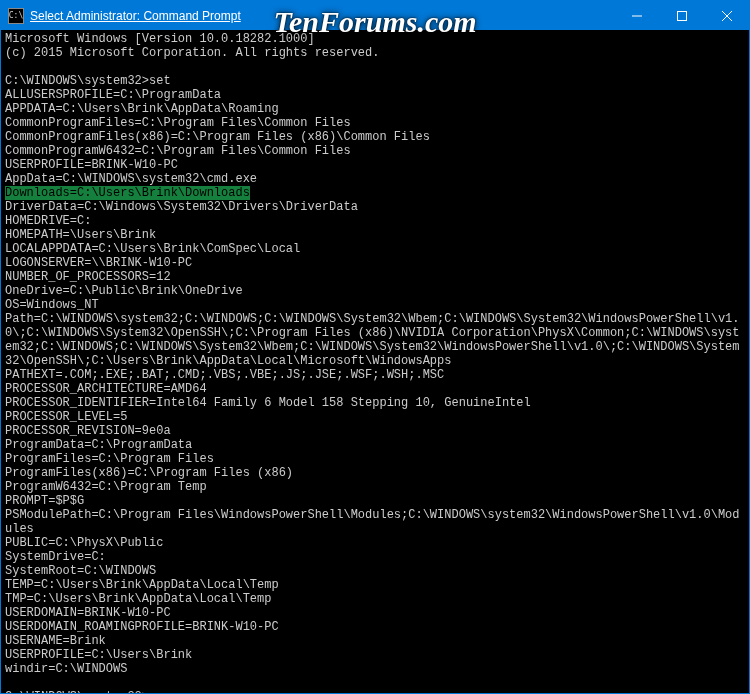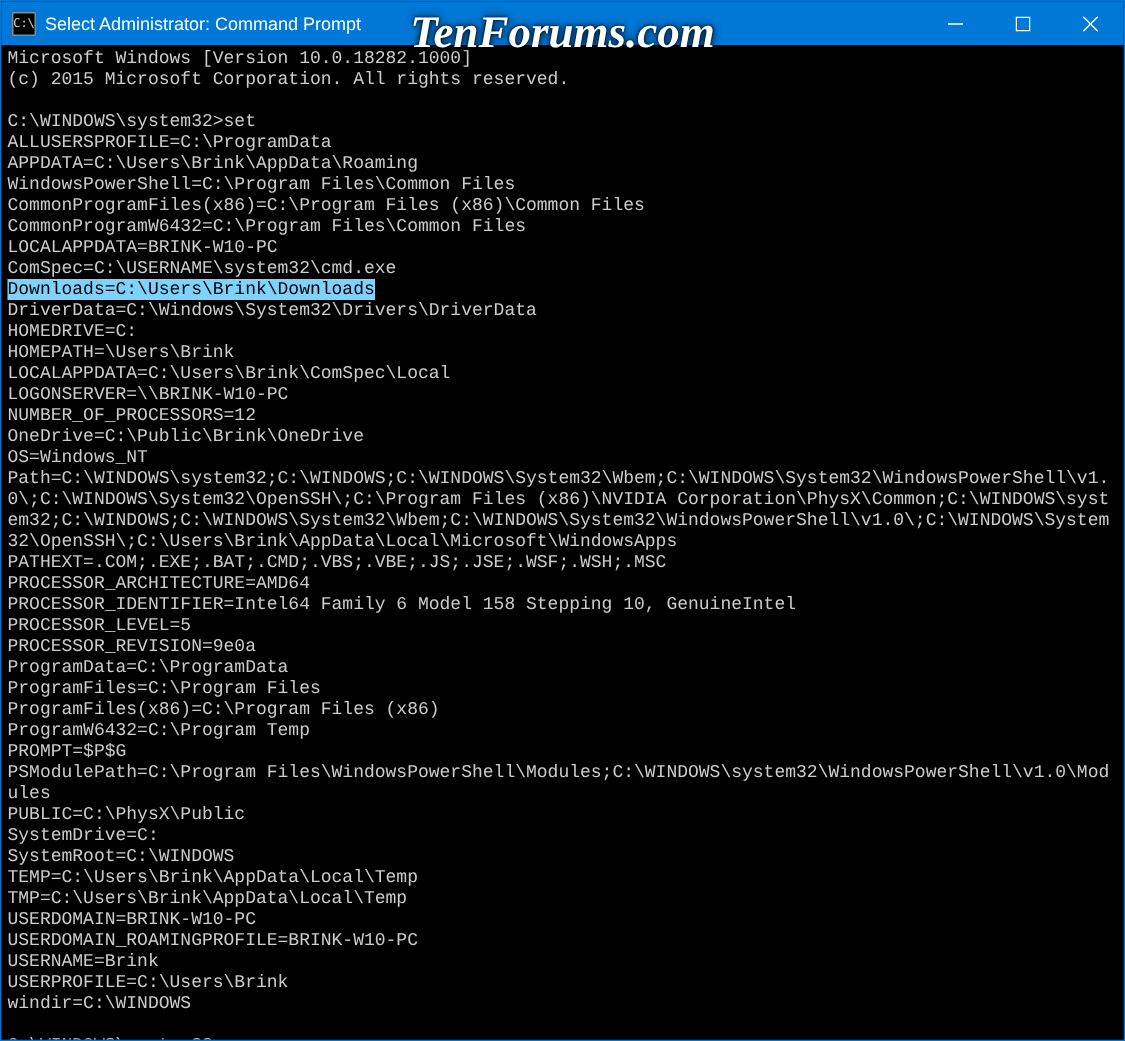--- a/index.html
+++ b/index.html
@@ -34,21 +34,21 @@
       margin-right: 6px;
       background: #000;
       display: inline-flex;
       align-items: center;
       justify-content: center;
       font-size: 8px;
       color: #ccc;
       font-family: Consolas, monospace;
       border: 1px solid #888;
     }
-    .titlebar-title { flex: 1; }
+    .titlebar-title { flex: 1; text-decoration: underline; }
     .titlebar-buttons { display: flex; height: 100%; }
     .titlebar-btn {
       width: 45px;
       height: 100%;
       display: flex;
       align-items: center;
       justify-content: center;
       color: #fff;
     }
     .titlebar-btn svg { width: 10px; height: 10px; }
@@ -58,21 +58,21 @@
       color: #ccc;
       font-family: Consolas, 'Courier New', monospace;
       font-size: 12px;
       line-height: 14px;
       padding: 2px 4px;
       white-space: pre-wrap;
       word-break: break-all;
       overflow: hidden;
     }
     .terminal .highlight {
-      background: #7dd3fc;
+      background: #15803d;
       color: #000;
     }
     .watermark {
       position: absolute;
       top: 5px;
       left: 0;
       width: 750px;
       text-align: center;
       color: #fff;
       font-family: Georgia, 'Times New Roman', serif;
@@ -108,25 +108,25 @@
           </svg>
       </div>
     </div>
   </div>
   <div class="terminal"><span>Microsoft Windows [Version 10.0.18282.1000]</span>
 <span>(c) 2015 Microsoft Corporation. All rights reserved.</span>
 
 <span>C:\WINDOWS\system32&gt;</span><span>set</span>
 <span>ALLUSERSPROFILE=C:\ProgramData</span>
 <span>APPDATA=C:\Users\Brink\AppData\Roaming</span>
-<span>WindowsPowerShell=C:\Program Files\Common Files</span>
+<span>CommonProgramFiles=C:\Program Files\Common Files</span>
 <span>CommonProgramFiles(x86)=C:\Program Files (x86)\Common Files</span>
 <span>CommonProgramW6432=C:\Program Files\Common Files</span>
-<span>LOCALAPPDATA=BRINK-W10-PC</span>
-<span>ComSpec=C:\USERNAME\system32\cmd.exe</span>
+<span>USERPROFILE=BRINK-W10-PC</span>
+<span>AppData=C:\WINDOWS\system32\cmd.exe</span>
 <span class="highlight">Downloads=C:\Users\Brink\Downloads</span>
 <span>DriverData=C:\Windows\System32\Drivers\DriverData</span>
 <span>HOMEDRIVE=C:</span>
 <span>HOMEPATH=\Users\Brink</span>
 <span>LOCALAPPDATA=C:\Users\Brink\ComSpec\Local</span>
 <span>LOGONSERVER=\\BRINK-W10-PC</span>
 <span>NUMBER_OF_PROCESSORS=12</span>
 <span>OneDrive=C:\Public\Brink\OneDrive</span>
 <span>OS=Windows_NT</span>
 <span>Path=C:\WINDOWS\system32;C:\WINDOWS;C:\WINDOWS\System32\Wbem;C:\WINDOWS\System32\WindowsPowerShell\v1.0\;C:\WINDOWS\System32\OpenSSH\;C:\Program Files (x86)\NVIDIA Corporation\PhysX\Common;C:\WINDOWS\system32;C:\WINDOWS;C:\WINDOWS\System32\Wbem;C:\WINDOWS\System32\WindowsPowerShell\v1.0\;C:\WINDOWS\System32\OpenSSH\;C:\Users\Brink\AppData\Local\Microsoft\WindowsApps</span>

